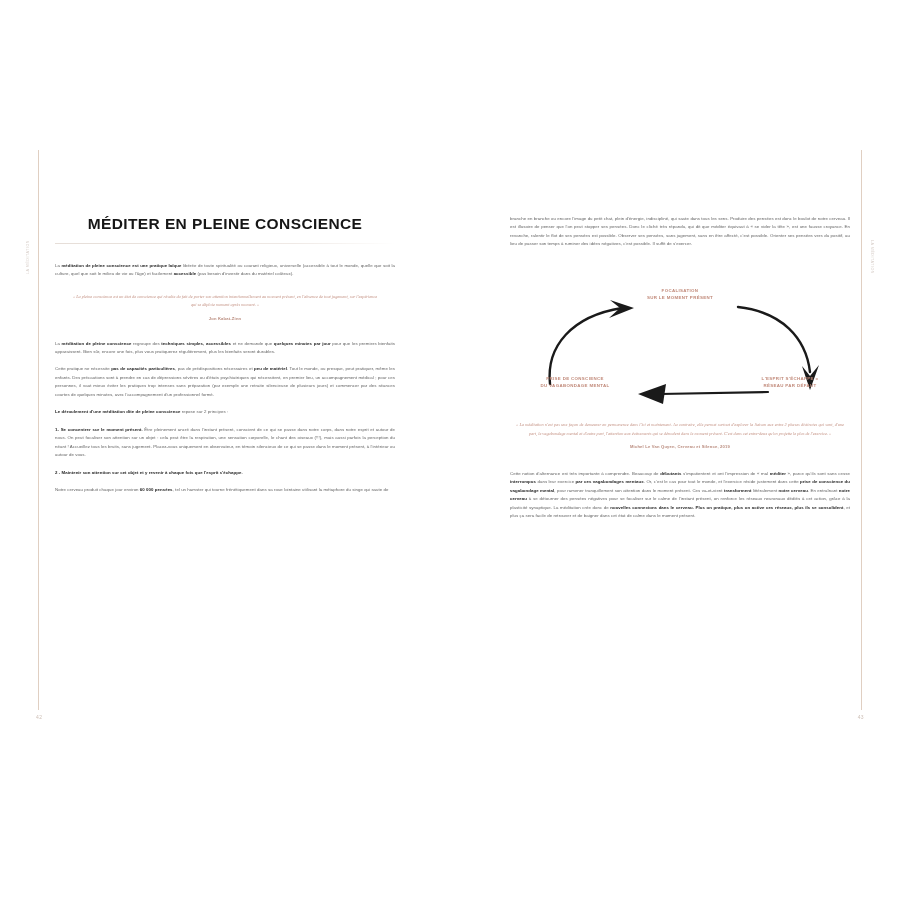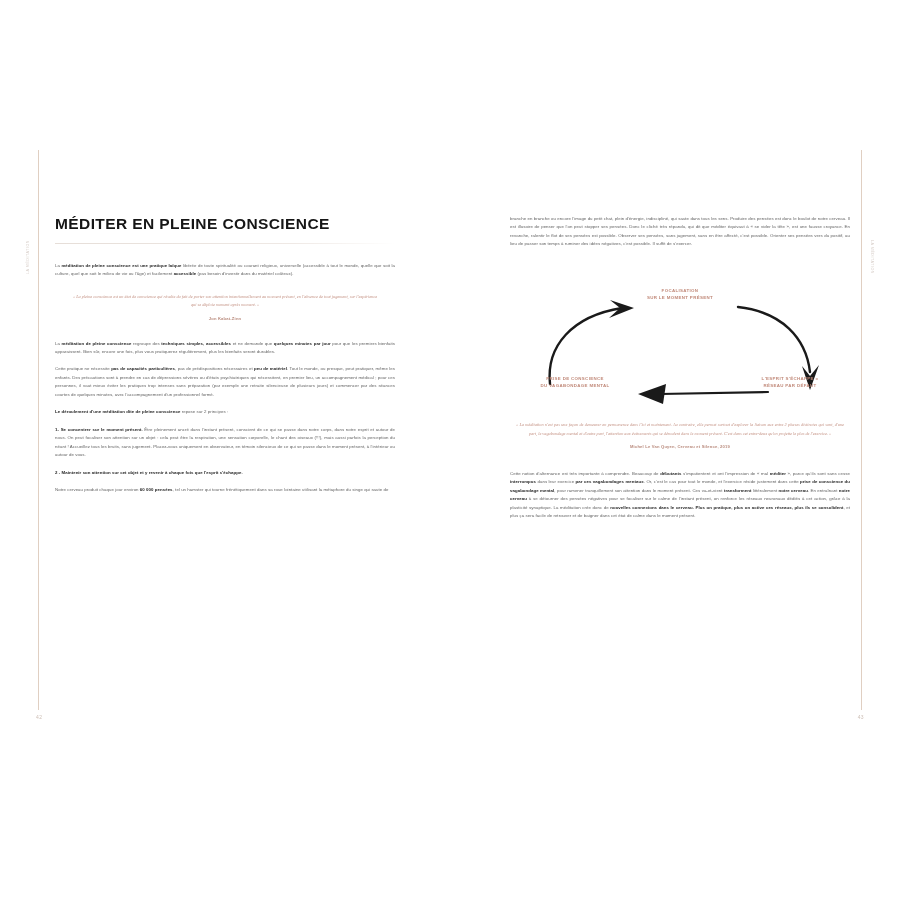--- a/index.html
+++ b/index.html
@@ -47,20 +47,21 @@
   }
   .page.right .col{left:60px;right:50px;}
 
   h1.chapter-title{
     margin:0;
     font-size:15.5px;
     letter-spacing:.4px;
     font-weight:700;
     color:#161616;
     line-height:1.2;
+    text-align:center;
   }
   .title-rule{
     margin-top:9px;
     height:1px;width:100%;
     background:linear-gradient(to right,#e6ded8,#efe9e5 70%,#ffffff);
   }
 
   p.body{
     margin:0 0 9px 0;
     font-size:4.35px;

